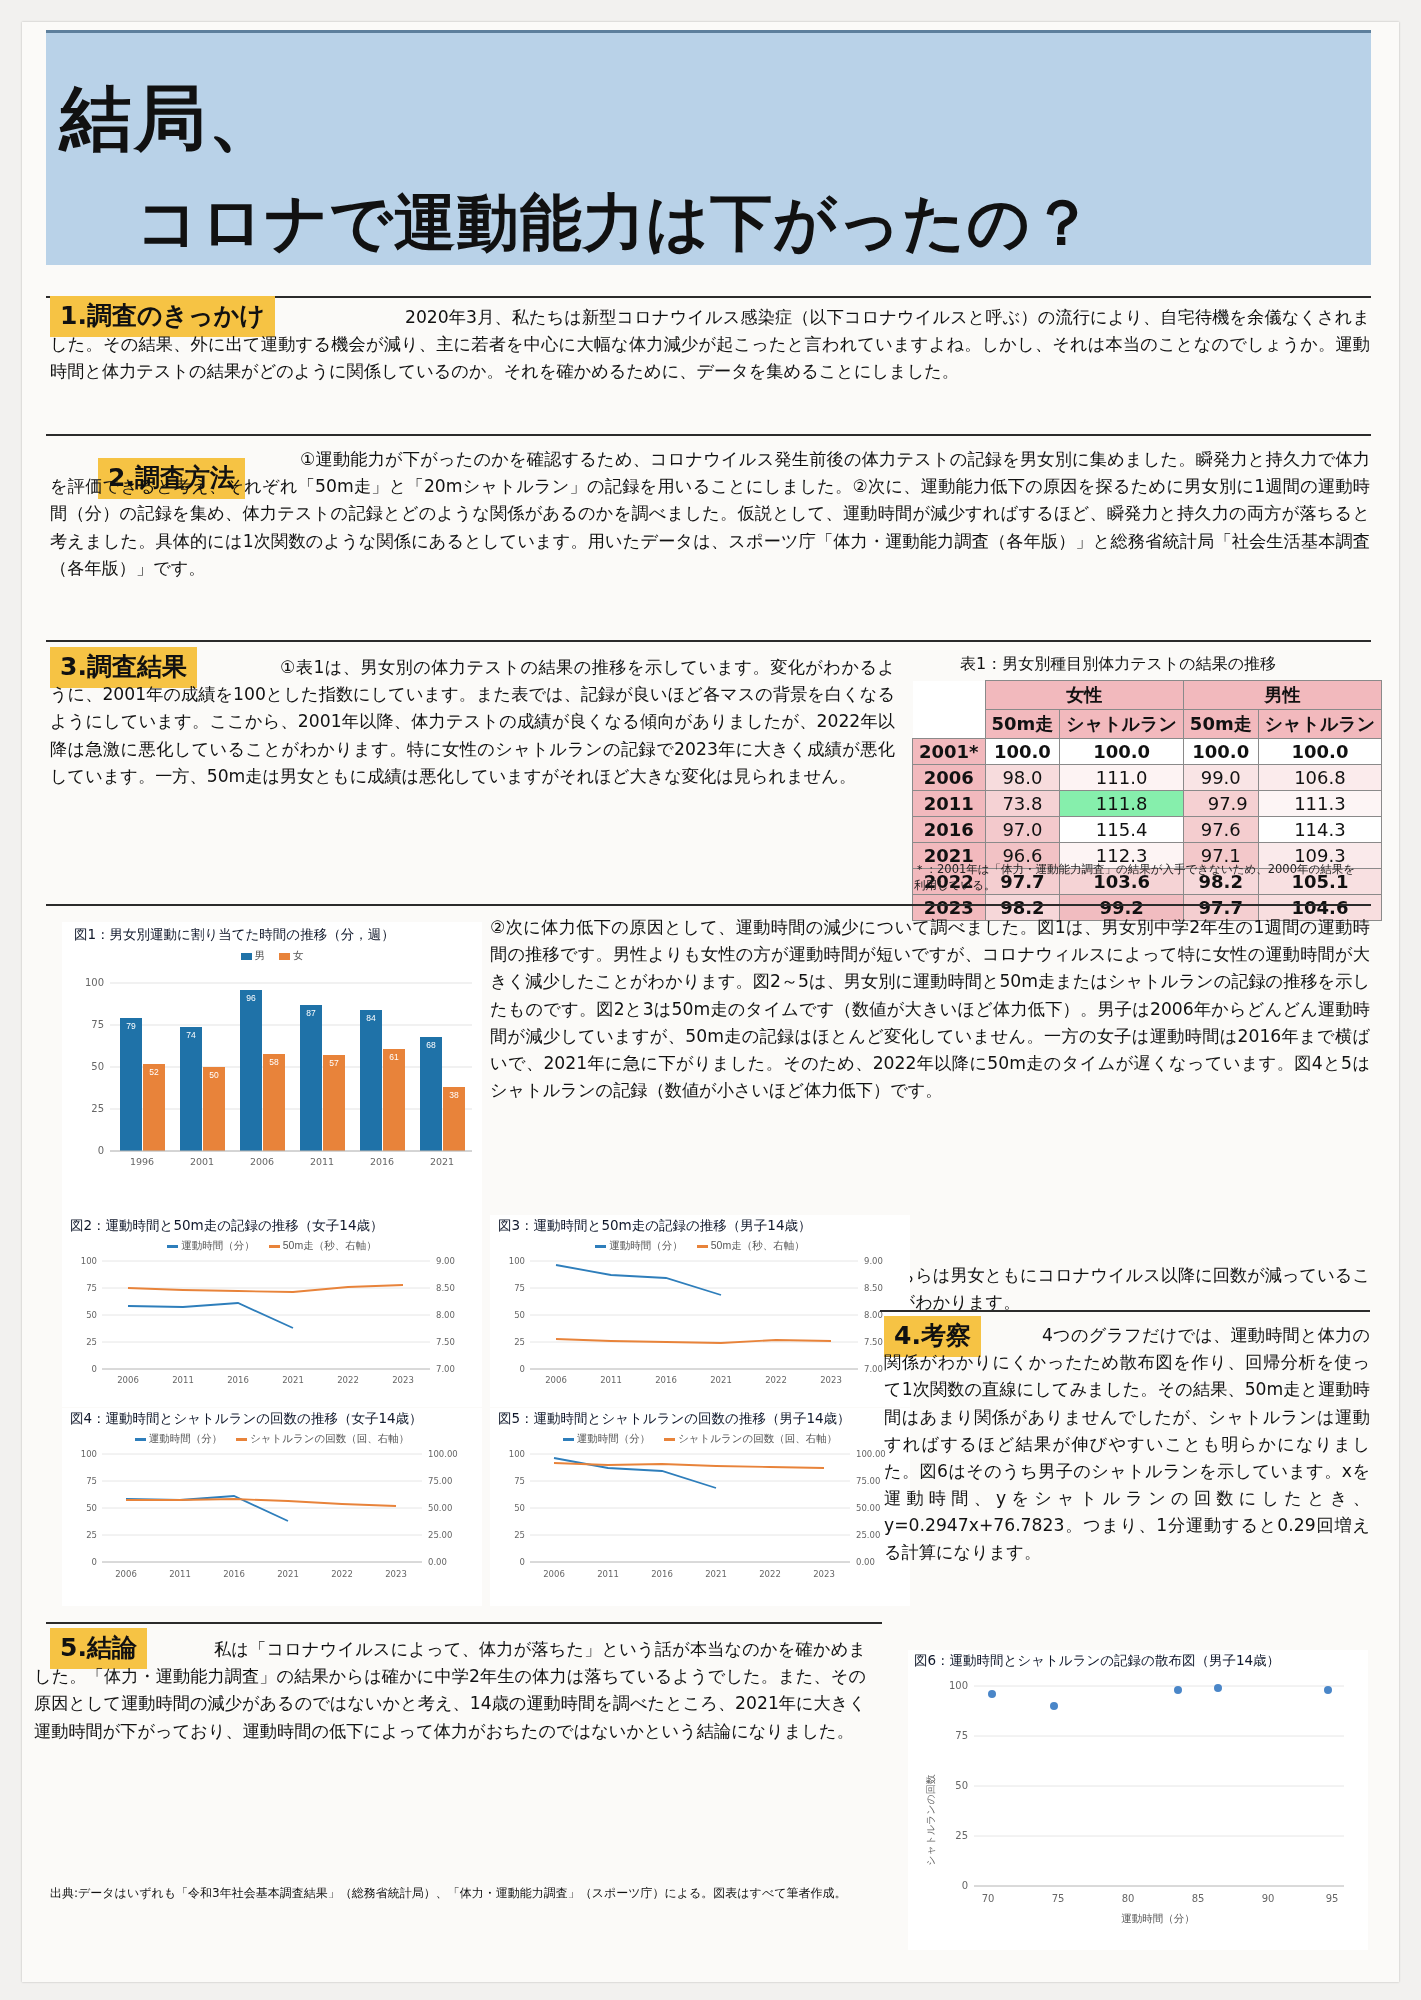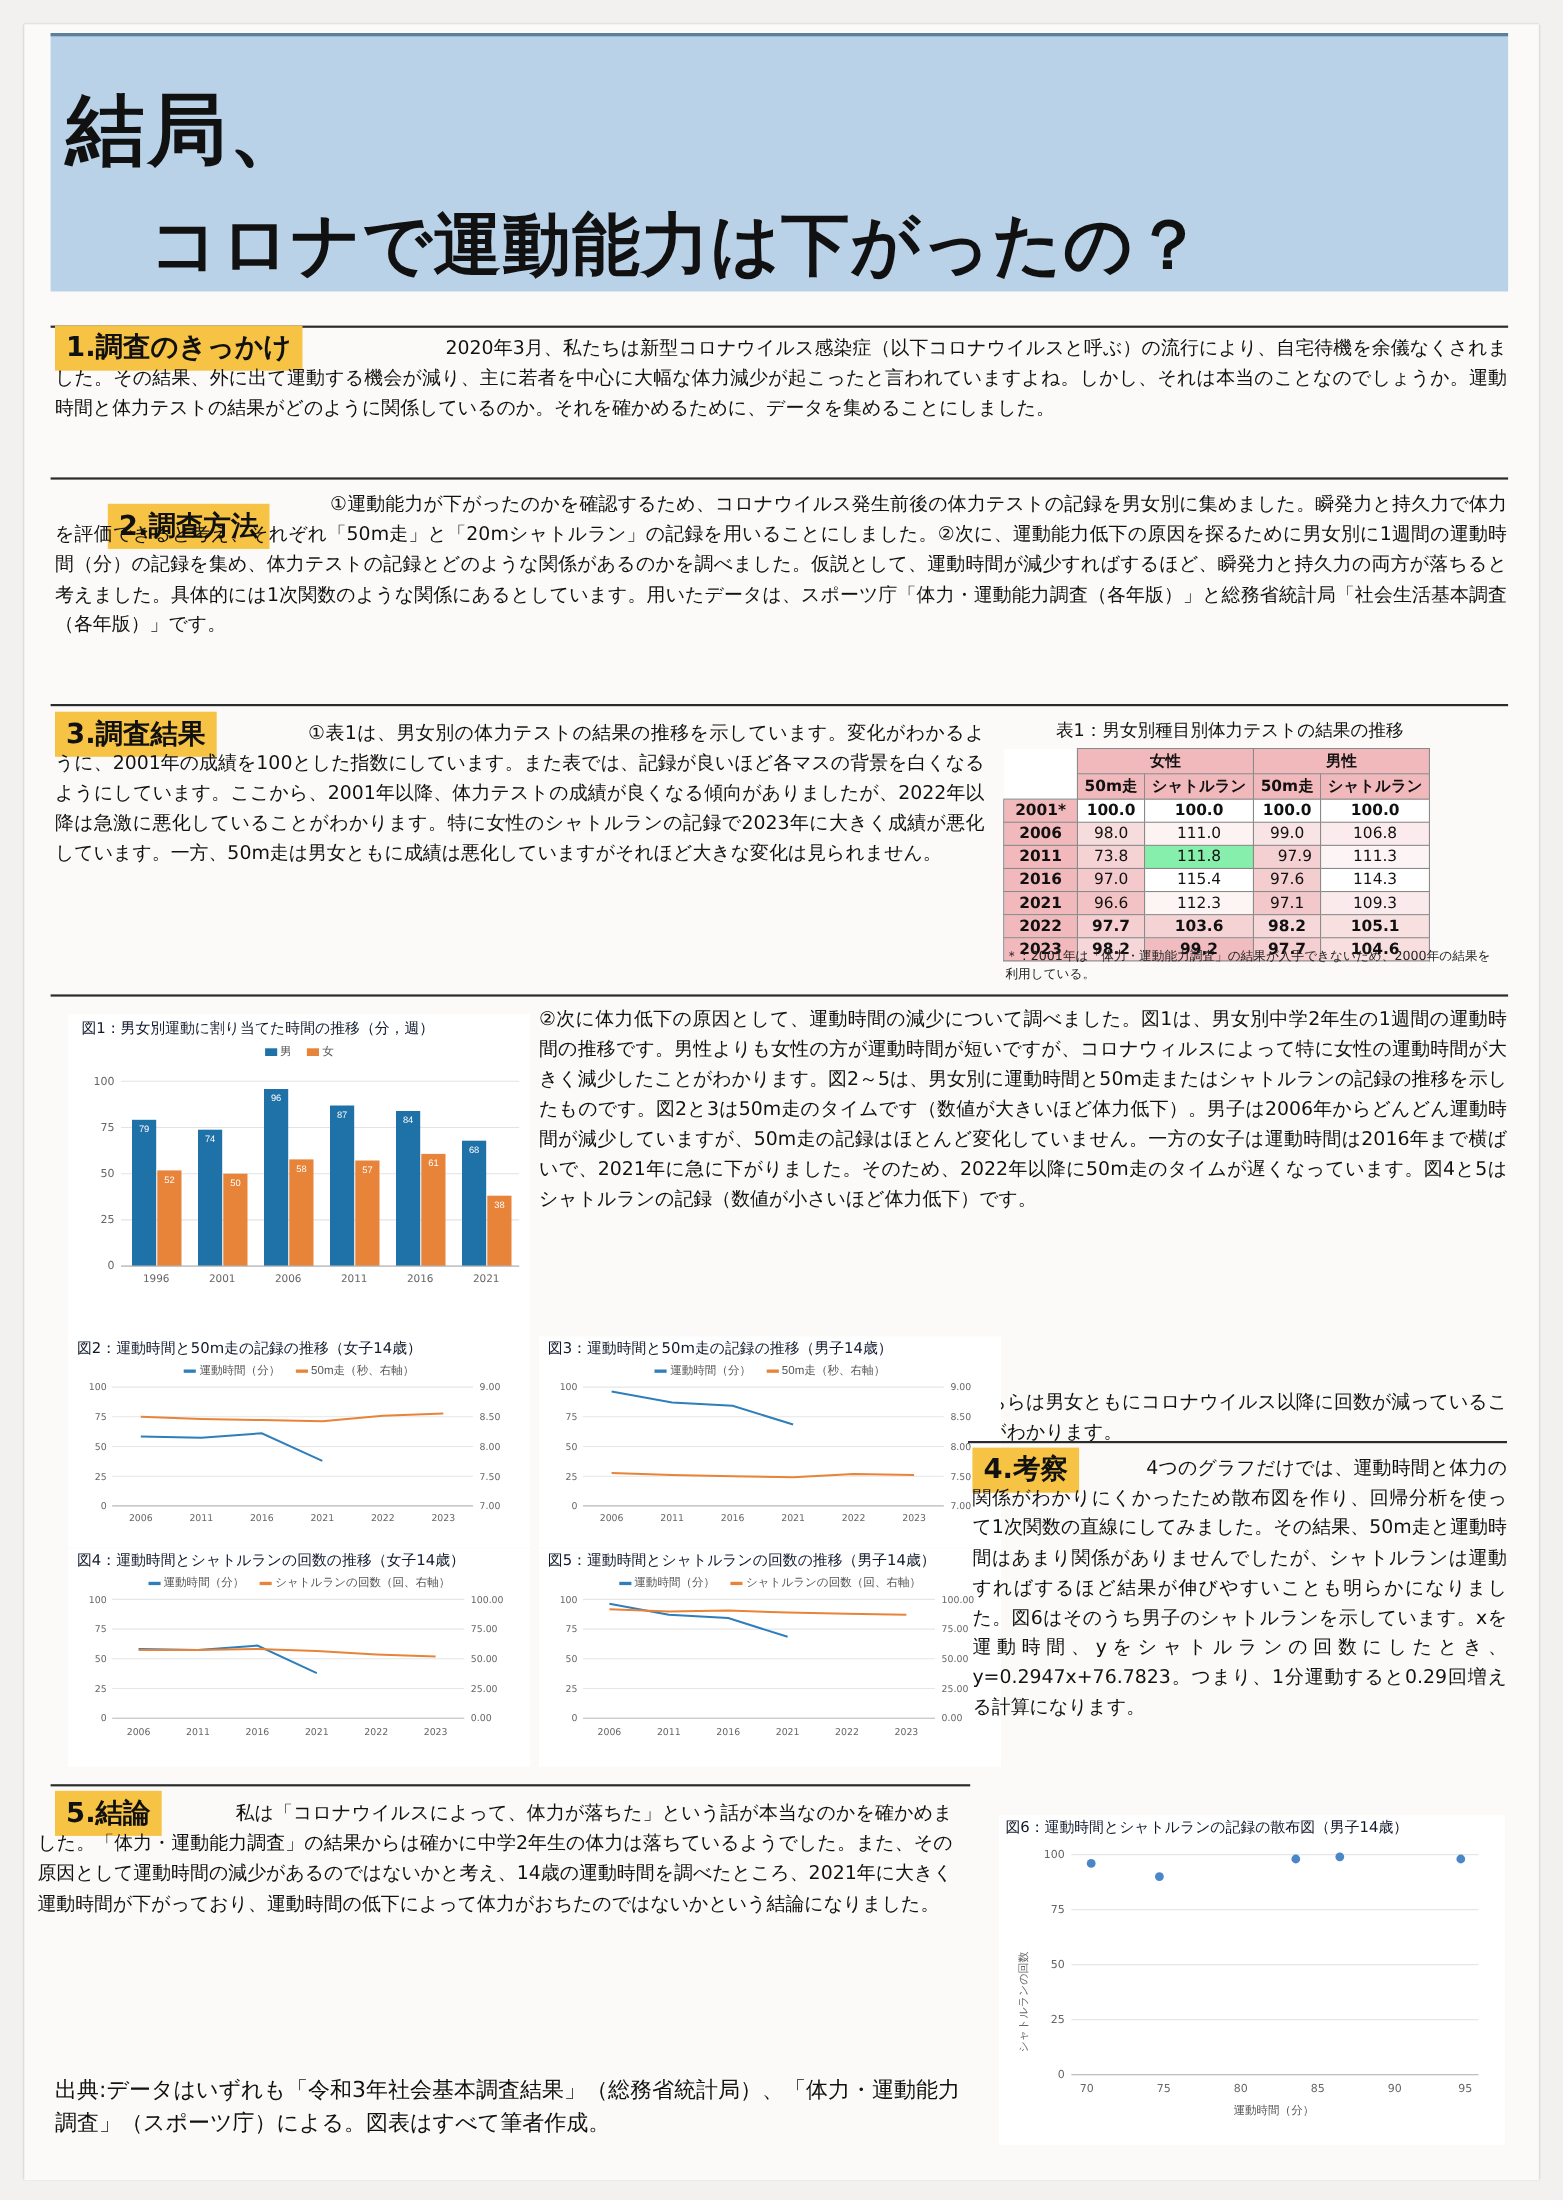--- a/index.html
+++ b/index.html
@@ -42,37 +42,37 @@
     white-space:nowrap;
   }
   .body-text{
     position:absolute;
     font-size:17.2px;line-height:1.58;text-align:justify;
     font-family:"DejaVu Sans",sans-serif;
   }
   
   .t1-cap{position:absolute;font-size:16px;font-family:"DejaVu Sans",sans-serif;margin-left:48px;}
   table.t1{
-    position:absolute;border-collapse:collapse;font-size:14px;
+    position:absolute;border-collapse:collapse;font-size:18px;
     font-family:"DejaVu Sans",sans-serif;
   }
   table.t1 th,table.t1 td{
     border:1px solid #8a8a8a;text-align:center;padding:2px 6px;white-space:nowrap;
   }
   table.t1 th{background:#f2b9bd;font-weight:bold;}
   table.t1 td.yr{background:#f2b9bd;font-weight:bold;width:54px;}
   .t1note{position:absolute;font-size:11.5px;line-height:1.35;font-family:"DejaVu Sans",sans-serif;color:#222;}
   
   .chartbox{position:absolute;background:#fff;}
   .chart-title{font-size:13.5px;color:#0f172a;font-family:"DejaVu Sans",sans-serif;}
   .legend{display:flex;gap:14px;justify-content:center;font-size:10.5px;color:#555;align-items:center;}
   .legend i{display:inline-block;width:11px;height:7px;margin-right:3px;vertical-align:middle;}
   svg{display:block;}
   .footer-note{
-    position:absolute;font-size:20px;line-height:1.5;
+    position:absolute;font-size:12px;line-height:1.5;
     font-family:"DejaVu Sans",sans-serif;
   }
 </style>
 </head>
 <body>
 
 <div class="poster">
 
   <div class="titlebox">
     <div class="title1">結局、</div>

